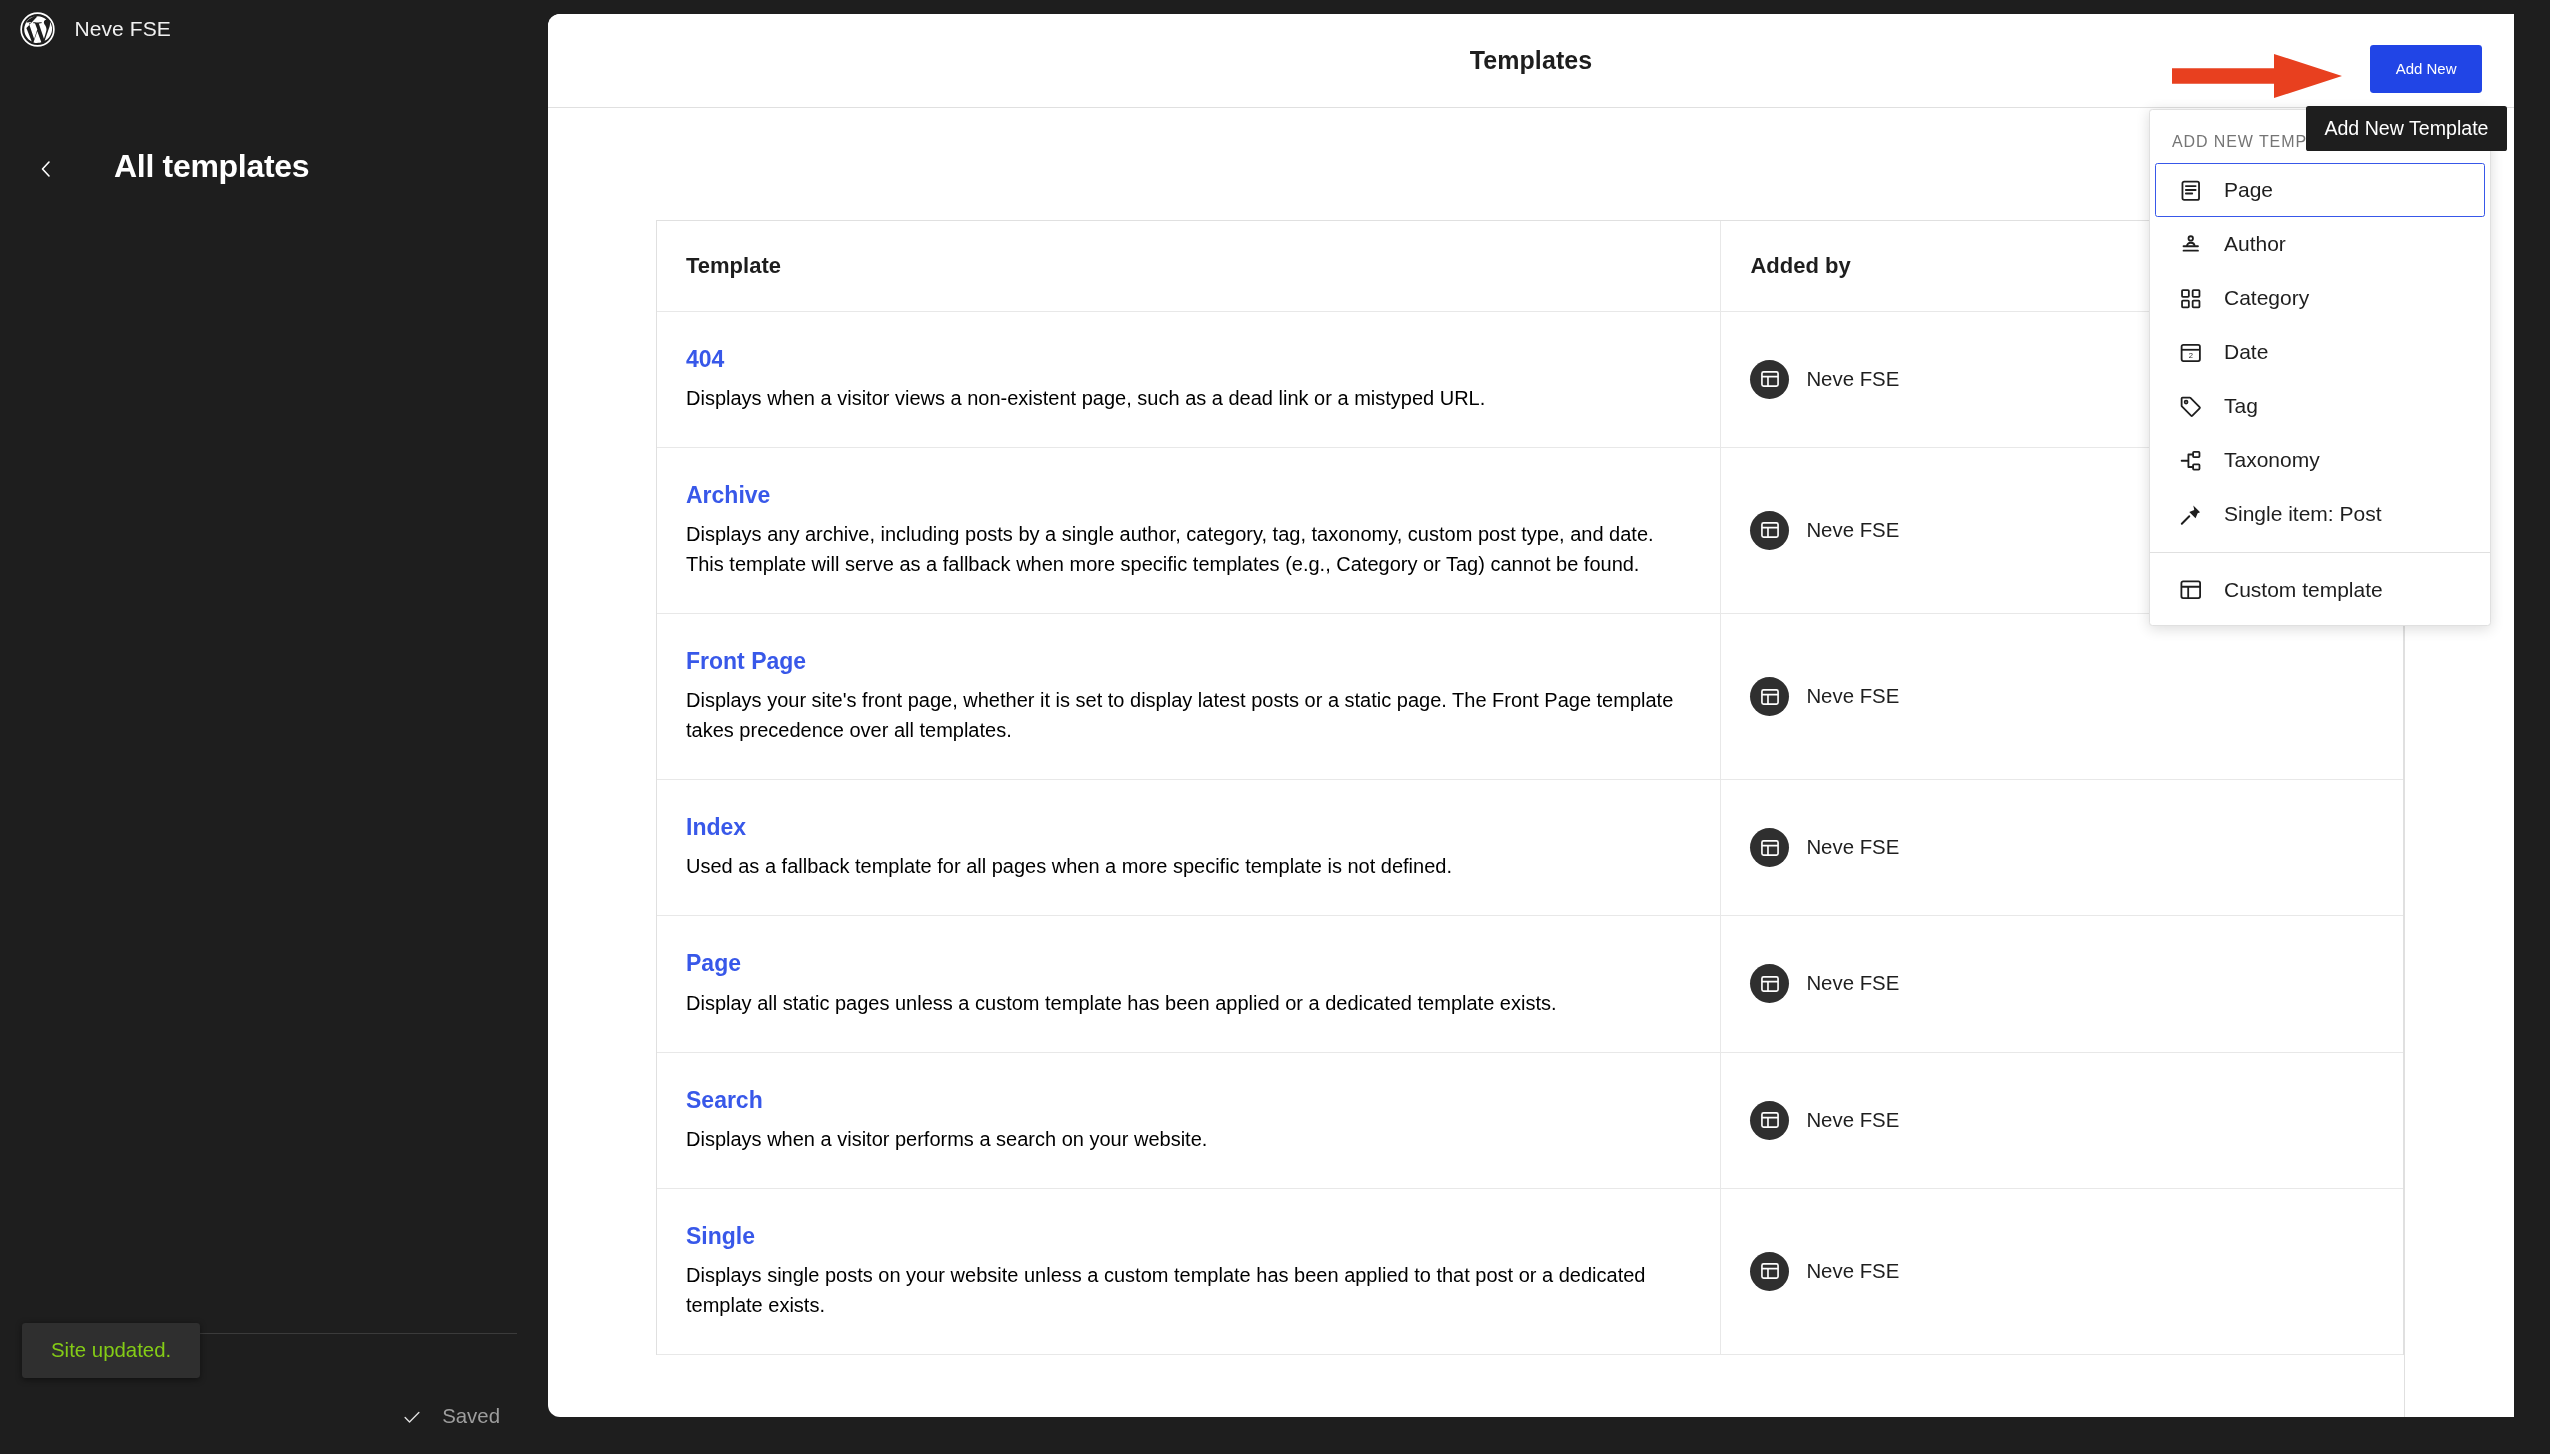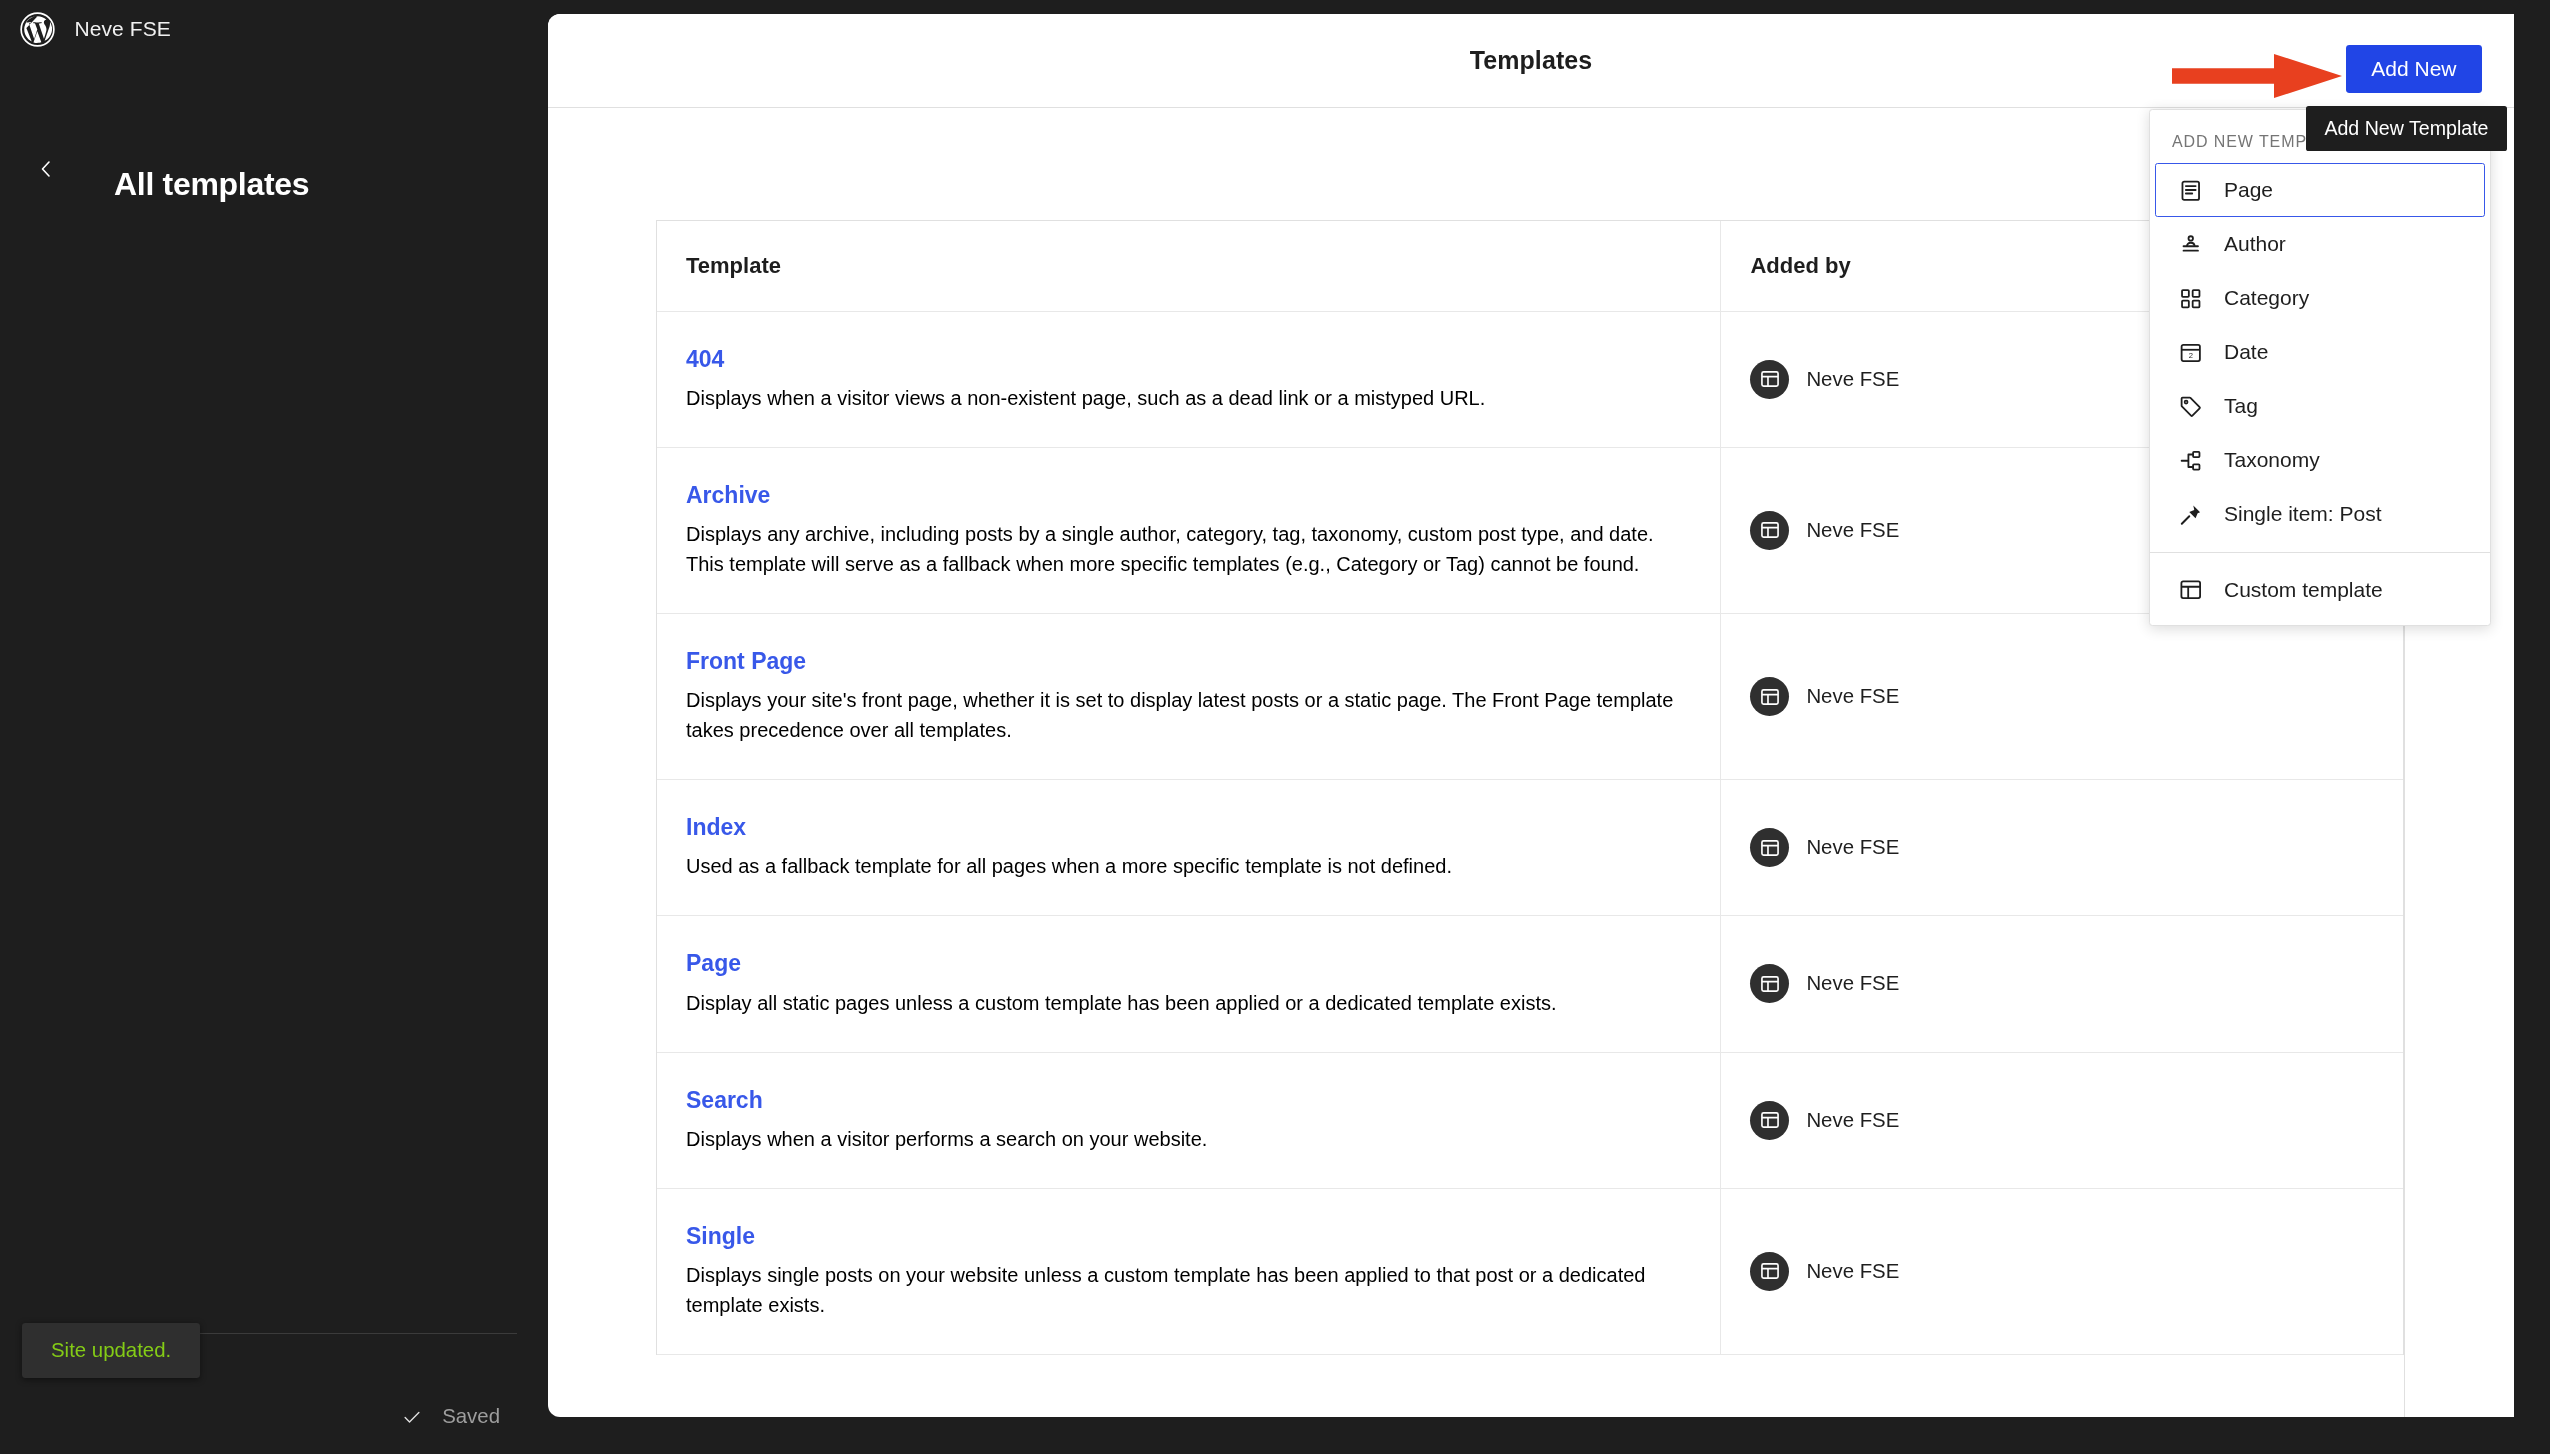--- a/index.html
+++ b/index.html
@@ -14,21 +14,21 @@
   
   .sidebar { position: absolute; left: 0; top: 0; width: 548px; height: 1455px; background: #1e1e1e; }
 
   .site-hub { position: absolute; left: 18.7px; top: 5.1px; display: flex; align-items: center; gap: 18.7px; height: 48px; }
   .wp-logo { width: 37px; height: 37px; display: block; }
   .site-title { color: #f0f0f0; font-size: 21px; letter-spacing: 0.1px; }
 
   .back-row { position: absolute; left: 22px; top: 145px; display: flex; align-items: flex-start; }
   .back-btn { width: 48px; height: 48px; display: flex; align-items: center; justify-content: center; }
   .back-chevron { width: 24px; height: 24px; display: block; }
-  .nav-heading { color: #ffffff; font-size: 32px; font-weight: 700; letter-spacing: -0.3px; margin-left: 44px; margin-top: 21px; }
+  .nav-heading { color: #ffffff; font-size: 32px; font-weight: 700; letter-spacing: -0.3px; margin-left: 44px; margin-top: 3px; }
 
   .nav-desc { position: absolute; left: 100px; top: 236px; width: 357px; color: #9e9e9e; font-size: 21px; line-height: 1.5; }
 
   .sidebar-footer-rule { position: absolute; left: 100px; top: 1333px; width: 417px; height: 0.9px; background: #3b3b3b; }
   .saved-row { position: absolute; right: 48px; top: 1377px; display: flex; align-items: center; gap: 18.7px; margin-top: 28px; }
   .check-icon { width: 22px; height: 22px; display:block; }
   .saved-label { color: #9e9e9e; font-size: 20.4px; }
 
   .snackbar { position: absolute; left: 22px; top: 1323px; background: #2f2f2f; color: #84cc16;
               font-size: 20.4px; padding: 16px 29px; border-radius: 3.4px; box-shadow: 0 1.7px 6.8px rgba(0,0,0,.45); text-align: center; }
@@ -36,21 +36,21 @@
   
   .panel { position: absolute; left: 548px; top: 13.6px; width: 1966px; height: 1403px;
            background: #fff; border-radius: 12px 0 0 12px; overflow: visible; }
   .panel-clip { position: absolute; inset: 0; border-radius: 12px 0 0 12px; overflow: hidden; }
 
   .panel-header { position: absolute; left: 0; top: 0; width: 1966px; height: 94px;
                   border-bottom: 0.9px solid #e0e0e0; display: flex; align-items: center; justify-content: center; background:#fff; }
   .panel-title { font-size: 25px; font-weight: 600; color: #1e1e1e; letter-spacing: 0.1px; }
 
   .add-new-btn { position: absolute; right: 32px; top: 31px; background: #2145e6; color: #fff;
-                 font-size: 21px; font-weight: 400; border: none; border-radius: 3.4px;
+                 font-size: 15px; font-weight: 400; border: none; border-radius: 3.4px;
                  padding: 0 25.5px; height: 48px; line-height: 48px; cursor: pointer; }
 
   .tooltip { position: absolute; right: 6.8px; top: 92px; background: #1e1e1e; color: #fff;
              font-size: 19.6px; padding: 11px 18.7px; border-radius: 2.6px; white-space: nowrap; z-index: 40; }
 
   
   .arrow { position: absolute; left: 1624px; top: 38px; width: 170px; height: 48px; z-index: 35; }
 
   
   .table-wrap { position: absolute; left: 108px; top: 206px; width: 1748px; background: #fff;

